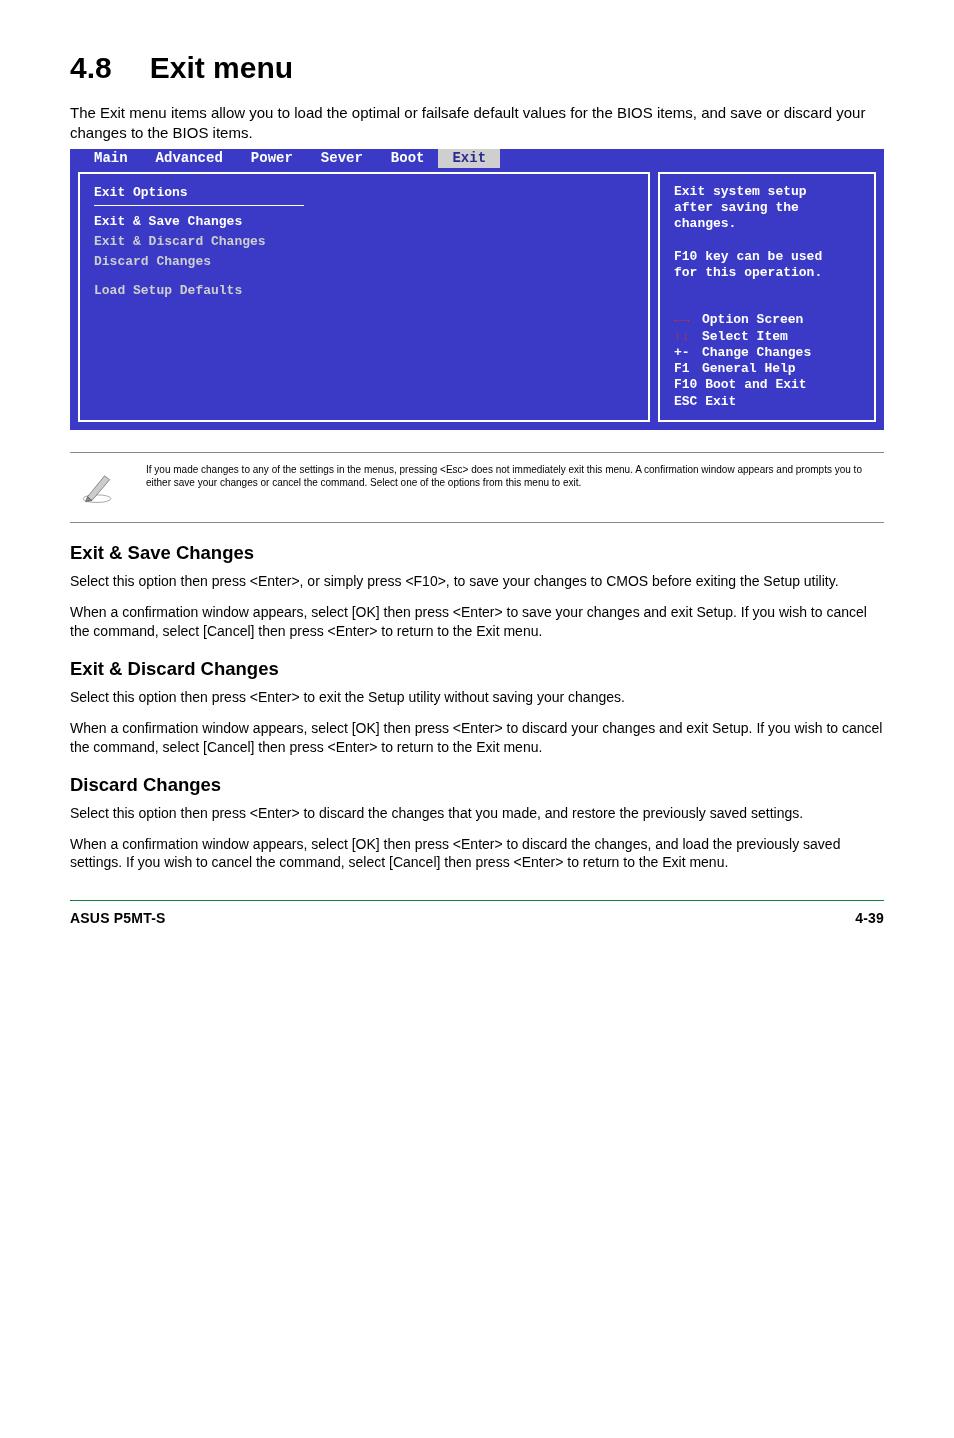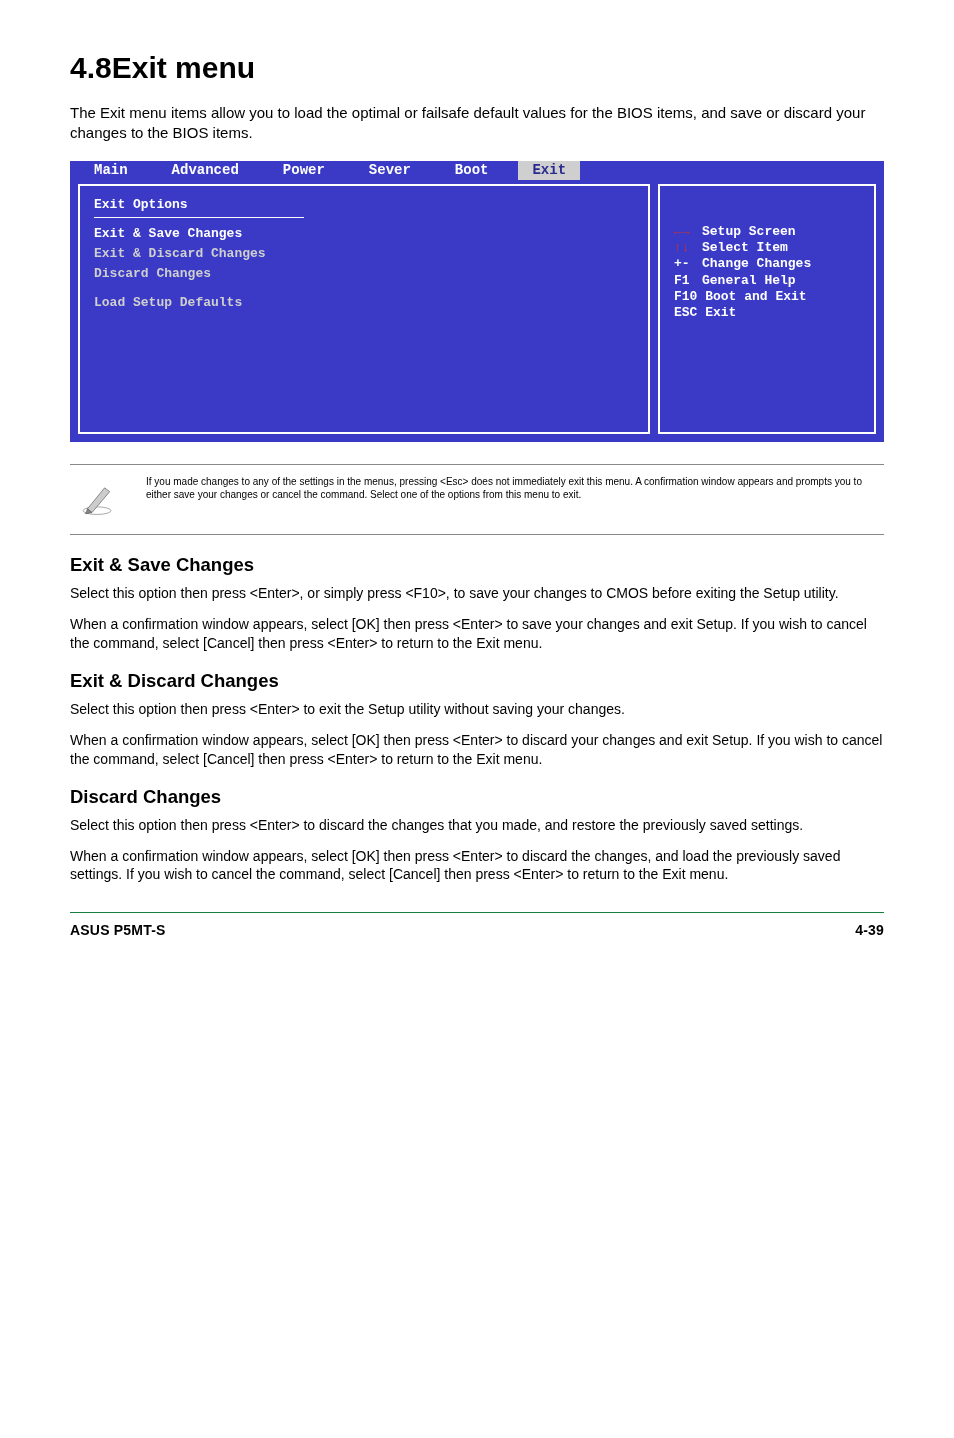--- a/index.html
+++ b/index.html
@@ -16,23 +16,24 @@
     font-size: 14.5px;
     line-height: 1.35;
   }
   h1.section-title {
     font-size: 30px;
     font-weight: bold;
     margin-bottom: 14px;
   }
   h1.section-title .num {
     display: inline-block;
+    margin-right: 38px;
   }
   p.intro {
-    margin-bottom: 18px;
+    margin-bottom: 6px;
     font-size: 15px;
   }
 
   
   .bios {
     width: 100%;
     background: #3a3ac6;
     padding-bottom: 8px;
     margin-bottom: 22px;
   }
@@ -44,21 +45,21 @@
   }
   .bios-title {
     text-align: center;
     background: #3a3ac6;
     color: #ffffff;
     padding: 3px 0 0 0;
   }
   .bios-tabs {
     display: flex;
     padding: 0 2px 4px 10px;
-    gap: 16px;
+    gap: 0;
   }
   .bios-tab {
     padding: 0 14px;
     color: #ffffff;
   }
   .bios-tab.active {
     background: #cfcfcf;
     color: #2a2a90;
   }
 
@@ -200,24 +201,32 @@
     <div class="bios-panel bios-left">
       <div class="group-title">Exit Options</div>
       <hr class="thin">
       <div class="item selected">Exit &amp; Save Changes</div>
       <div class="item">Exit &amp; Discard Changes</div>
       <div class="item">Discard Changes</div>
       <div class="spacer"></div>
       <div class="item">Load Setup Defaults</div>
     </div>
     <div class="bios-panel bios-right">
+      <div class="help-text">
+        <div>Exit system setup</div>
+        <div>after saving the</div>
+        <div>changes.</div>
+        <div>&nbsp;</div>
+        <div>F10 key can be used</div>
+        <div>for this operation.</div>
+      </div>
       <div class="keys">
         <div class="row">
             <span class="sym">←→</span>
-            <span class="lbl">Setup Screen</span>
+            <span class="lbl">Option Screen</span>
           </div>
         <div class="row">
             <span class="sym">↑↓</span>
             <span class="lbl">Select Item</span>
           </div>
         <div class="row">
             <span class="sym plain">+-</span>
             <span class="lbl">Change Changes</span>
           </div>
         <div class="row">

